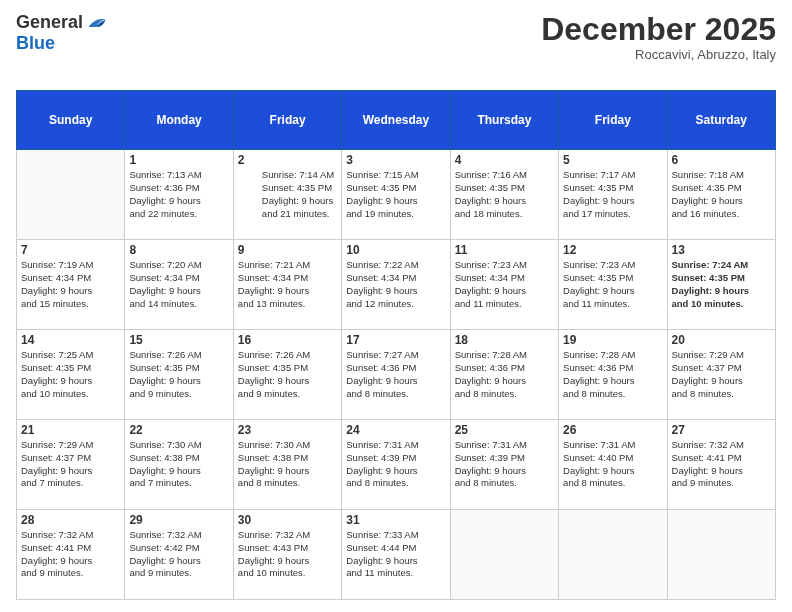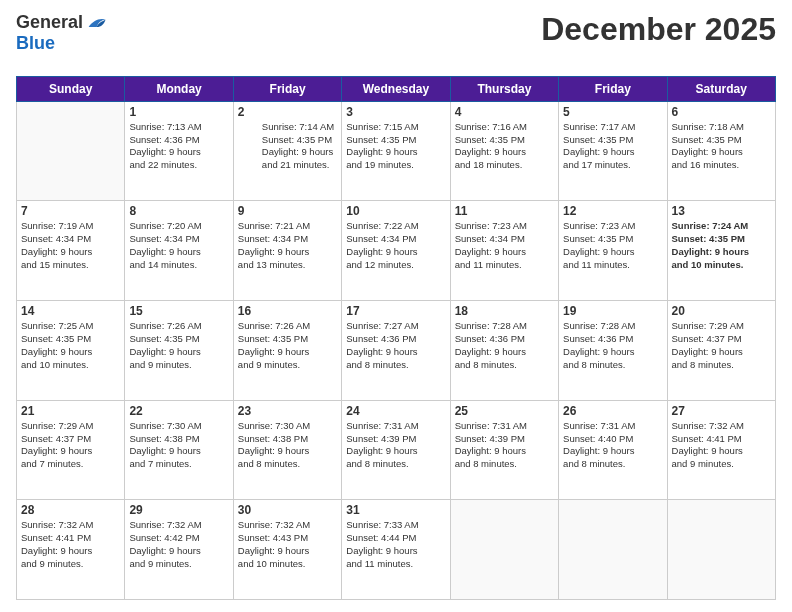--- a/index.html
+++ b/index.html
@@ -15,21 +15,21 @@
       width: 792px;
       height: 612px;
       padding: 12px 16px 12px 16px;
       display: flex;
       flex-direction: column;
     }
     .header {
       display: flex;
       justify-content: space-between;
       align-items: flex-start;
-      margin-bottom: 22px;
+      margin-bottom: 28px;
     }
     .logo {
       display: flex;
       align-items: center;
     }
     .logo-text {
       font-size: 18px;
       font-weight: bold;
       line-height: 1.1;
     }
@@ -54,24 +54,24 @@
       color: #555;
     }
     .calendar {
       flex: 1;
       border: 1px solid #ccc;
       border-collapse: collapse;
       width: 100%;
       table-layout: fixed;
     }
     .calendar th {
-      background-color: #4c1d95;
+      background-color: #1d4ed8;
       color: #fff;
       text-align: center;
-      padding: 5px 2px;
+      padding: 22px 2px;
       font-size: 12px;
       font-weight: bold;
       border: 1px solid #1a5ba0;
     }
     .calendar td {
       border: 1px solid #ccc;
       vertical-align: top;
       padding: 3px 4px;
       font-size: 10px;
       color: #333;
@@ -108,20 +108,21 @@
           <svg class="logo-icon" viewBox="0 0 30 25" fill="none" xmlns="http://www.w3.org/2000/svg">
             <path d="M5 18 C10 10, 20 5, 28 8 C22 8, 18 12, 16 18 Z" fill="#2e74c0"></path>
             <path d="M16 18 C18 12, 24 10, 28 8 C26 14, 22 18, 16 18 Z" fill="#1a5ba0"></path>
           </svg>
         </div>
         <div class="logo-text logo-blue">Blue</div>
       </div>
     </div>
     <div class="title-block">
       <div class="month-title">December 2025</div>
+      <div class="subtitle">Roccavivi, Abruzzo, Italy</div>
     </div>
   </div>
 
   <table class="calendar">
     <thead>
       <tr id="weekday-header">
       <th>Sunday</th>
           <th>Monday</th>
           <th>Friday</th>
           <th>Wednesday</th>

